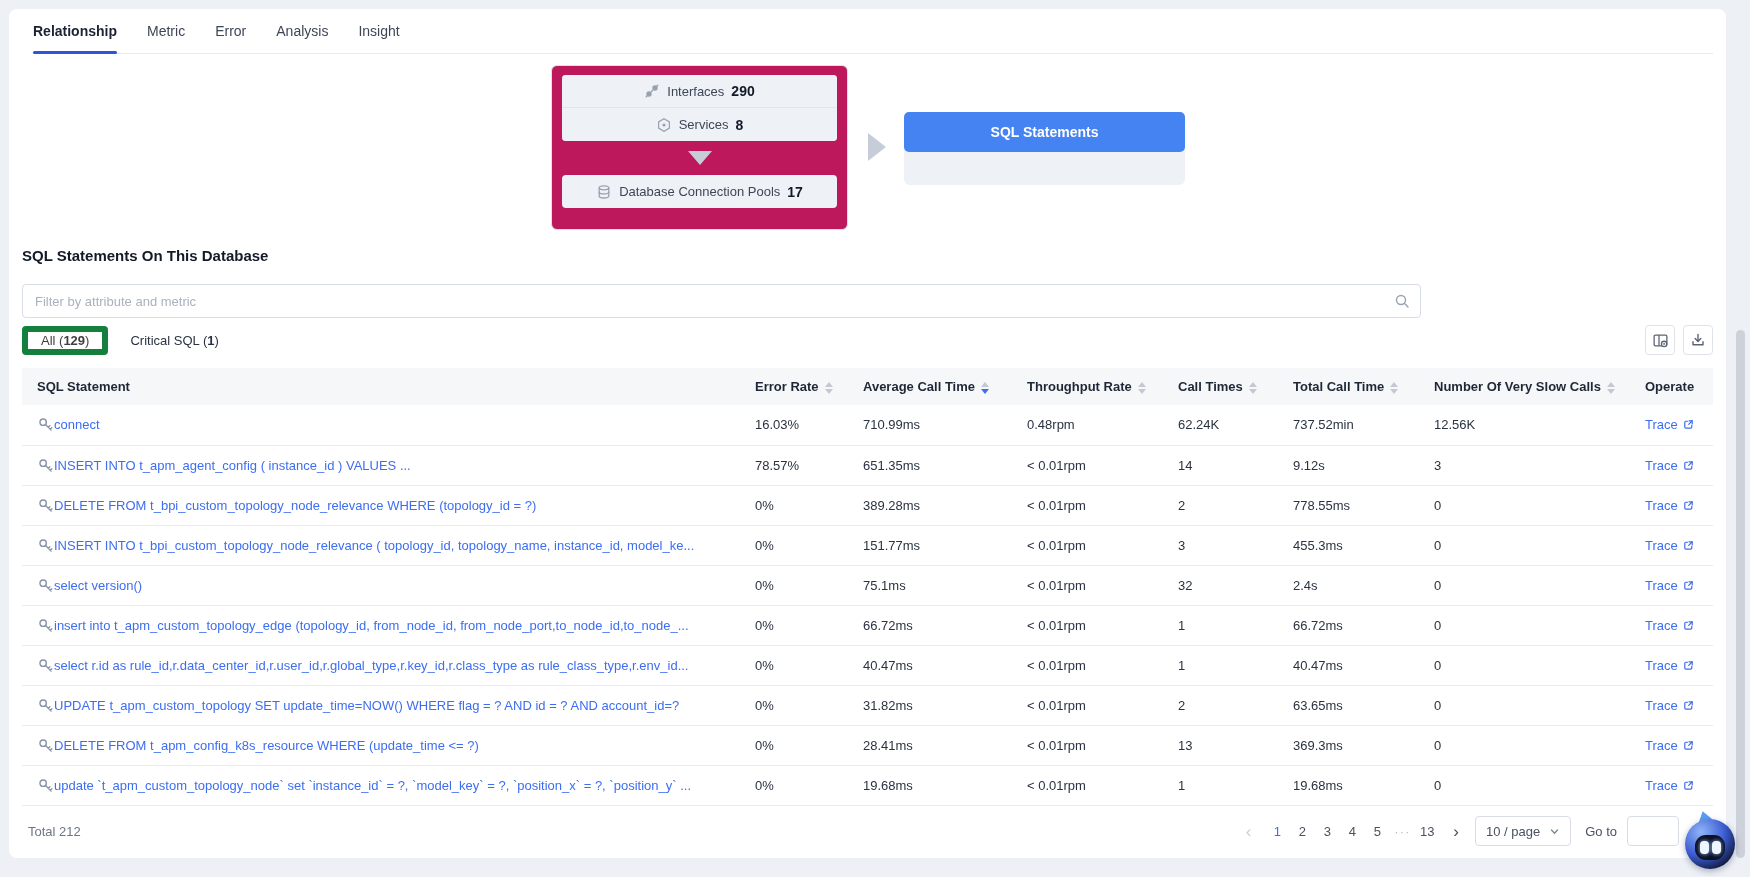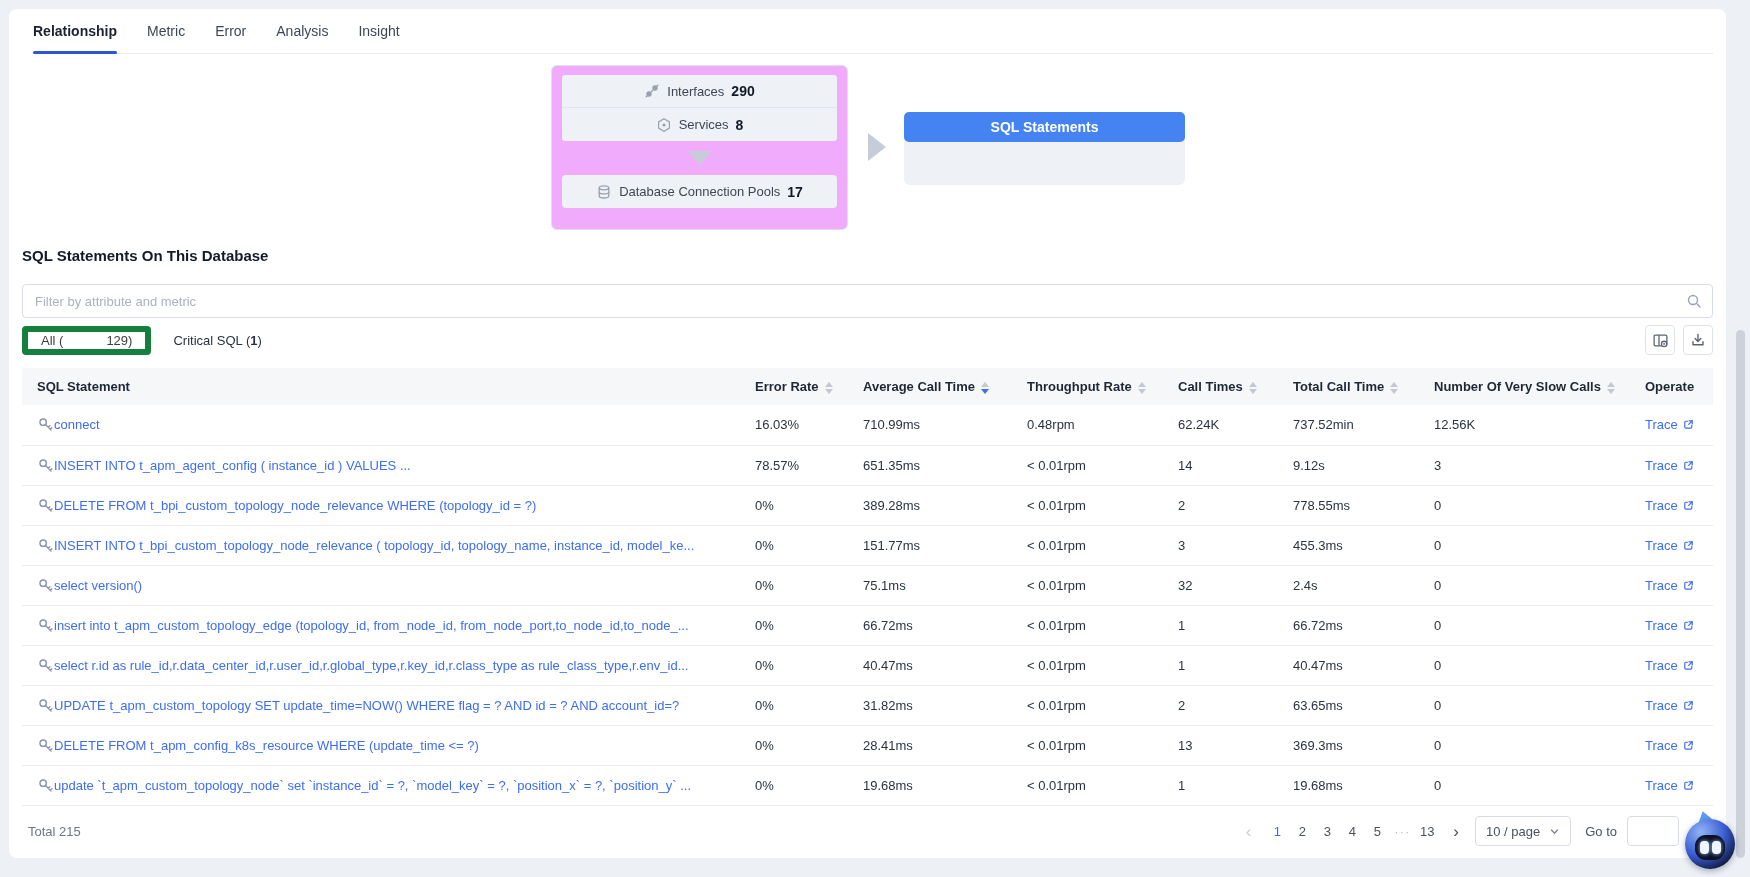--- a/index.html
+++ b/index.html
@@ -9,41 +9,41 @@
   .card { position:absolute; left:9px; top:9px; width:1717px; height:849px; background:#fff; border-radius:8px; }
 
   
   .tabs { position:absolute; left:24px; top:0; right:13px; height:45px; display:flex; gap:30px; align-items:center; border-bottom:1px solid #e8eaee; }
   .tab { position:relative; height:45px; display:flex; align-items:center; font-size:14px; color:#3e4656; cursor:pointer; }
   .tab.active { color:#1a2233; font-weight:700; }
   .tab .underline { display:none; }
   .tab.active .underline { display:block; position:absolute; left:0; right:0; bottom:0; height:3px; background:#2f54d8; border-radius:2px; }
 
   
-  .topo-box { position:absolute; left:542px; top:56px; width:297px; height:165px; border:1px solid #dde2e9; border-radius:6px; background:#f0abfc; padding:9px 10px; }
+  .topo-box { position:absolute; left:542px; top:56px; width:297px; height:165px; border:1px solid #dde2e9; border-radius:6px; background:#be185d; padding:9px 10px; }
   .topo-stack { background:#eef1f6; border-radius:4px; overflow:hidden; }
   .topo-node { height:33px; display:flex; align-items:center; justify-content:center; gap:7px; background:#eef1f6; border-radius:4px; font-size:13px; color:#3e4757; cursor:pointer; }
   .topo-stack .topo-node:first-child { border-bottom:1px solid #e0e4eb; border-radius:0; }
   .topo-stack .topo-node { border-radius:0; }
   .topo-node .t-value { font-size:14px; font-weight:700; color:#121a28; }
   .tri-down { width:0; height:0; margin:10px auto 10px auto; border-left:12px solid transparent; border-right:12px solid transparent; border-top:14px solid #c7cdd8; }
   .tri-right { position:absolute; left:859px; top:124px; width:0; height:0; border-top:14px solid transparent; border-bottom:14px solid transparent; border-left:18px solid #c7cdd8; }
   .topo-right { position:absolute; left:895px; top:103px; width:281px; height:73px; background:#eef1f6; border-radius:6px; }
-  .sql-btn { height:30px; border-radius:5px; background:#4583f2; color:#fff; font-size:14px; font-weight:700; display:flex; align-items:center; justify-content:center; cursor:pointer; }
+  .sql-btn { height:40px; border-radius:5px; background:#4583f2; color:#fff; font-size:14px; font-weight:700; display:flex; align-items:center; justify-content:center; cursor:pointer; }
   .cur-db { height:39px; display:flex; align-items:center; justify-content:center; gap:8px; font-size:14px; font-weight:700; color:#121a28; cursor:pointer; }
 
   
   .section-title { position:absolute; left:13px; top:238px; font-size:15px; font-weight:700; color:#121a28; }
-  .filter-bar { position:absolute; left:13px; top:275px; width:1691px; height:34px;text-decoration:underline; }
+  .filter-bar { position:absolute; left:13px; top:275px; width:1399px; height:34px;text-decoration:underline; }
   .filter-bar input { width:100%; height:34px; border:1px solid #d8dde5; border-radius:4px; padding:0 34px 0 12px; font-size:13px; color:#2a3342; outline:none; font-family:inherit; }
   .filter-bar input::placeholder { color:#aab2bf; }
   .filter-bar .search-ic { position:absolute; right:11px; top:9px; }
   .seg-row { position:absolute; left:13px; top:316px; width:1691px; height:30px; display:flex; align-items:center; }
   .pill { height:29px; padding:0 13px; border:6px solid #15803d; border-radius:4px; background:#fff; color:#404040; font-size:13px; display:flex; align-items:center; cursor:pointer; font-family:inherit; }
-  .pill b { font-weight:400;margin-left:43px; }
+  .pill b { font-weight:700; }
   .seg-plain { margin-left:22px; font-size:13px; color:#2a3342; cursor:pointer; display:flex; align-items:center; }
   .seg-plain b { font-weight:700; }
   .tools { margin-left:auto; display:flex; gap:8px; }
   .tool-btn { width:30px; height:30px; border:1px solid #dfe3e9; border-radius:4px; background:#fff; display:flex; align-items:center; justify-content:center; cursor:pointer; }
 
   
   table.sql-table { position:absolute; left:13px; top:359px; width:1691px; border-collapse:collapse; table-layout:fixed; }
   .sql-table thead tr { background:#f6f7f9; }
   .sql-table th { height:37px; font-size:13px; font-weight:700; color:#1e2736; text-align:left; padding:0; white-space:nowrap; }
   .sql-table th.th-sql { padding-left:15px; }
@@ -472,21 +472,21 @@
     <path d="M6 3.5 H4.2 C3.5 3.5 3 4 3 4.7 V9.8 C3 10.5 3.5 11 4.2 11 H9.3 C10 11 10.5 10.5 10.5 9.8 V8"></path>
     <path d="M7.6 3 H11 V6.4"></path>
     <path d="M11 3 L7.2 6.8"></path>
   </svg>
 </a></td>
           </tr>
         </tbody>
     </table>
 
     <div class="footer">
-      <span class="total-count">Total 215</span>
+      <span class="total-count">Total 212</span>
       <div class="pager">
         <span class="pg-chev prev">‹</span>
         <span id="page-items">
             <span class="pg-num active">1</span>
             <span class="pg-num">2</span>
             <span class="pg-num">3</span>
             <span class="pg-num">4</span>
             <span class="pg-num">5</span>
             <span class="pg-ellipsis">···</span>
             <span class="pg-num">13</span>

